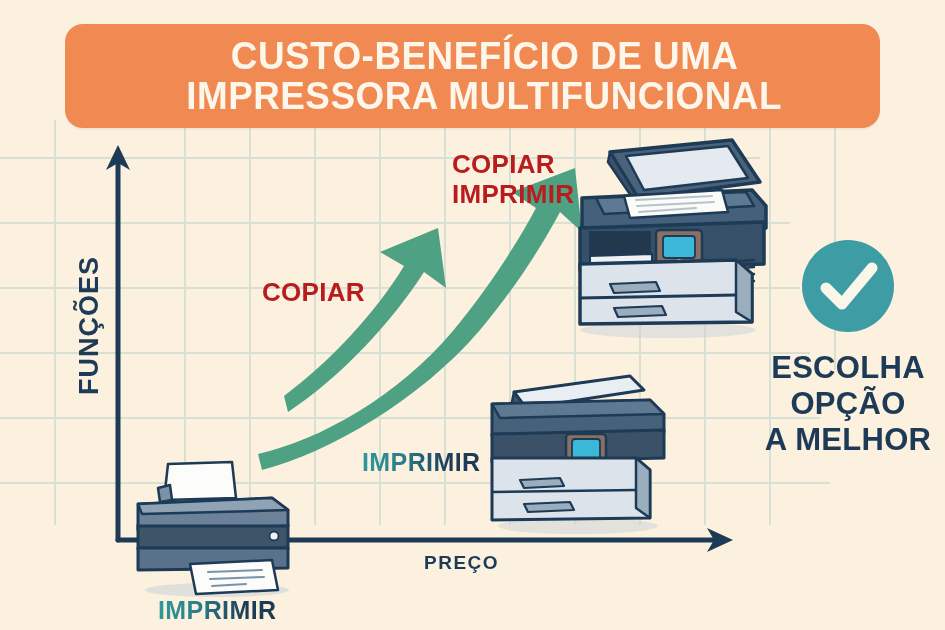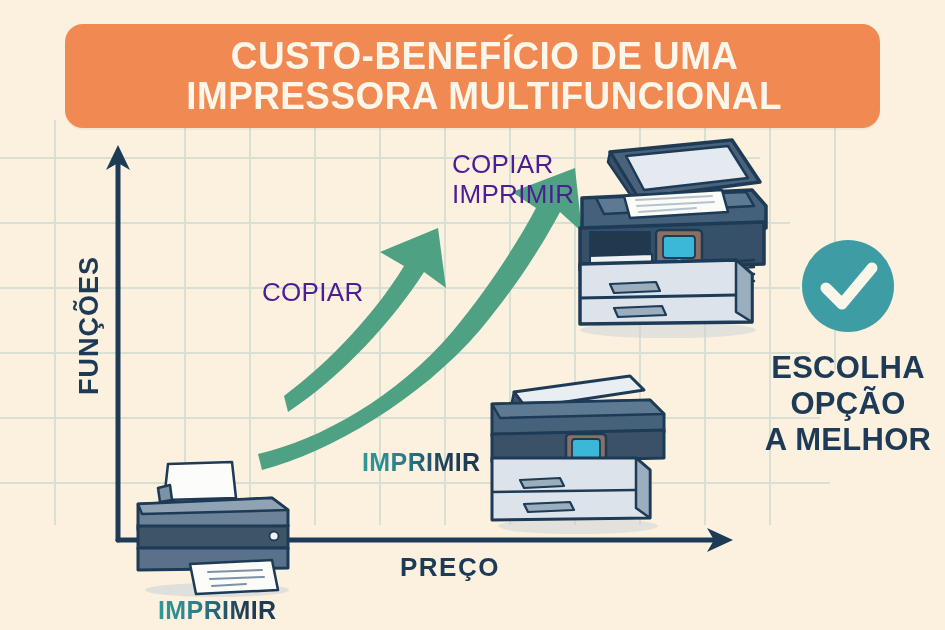--- a/index.html
+++ b/index.html
@@ -45,32 +45,32 @@
     text-transform:uppercase;
   }
   #ylabel {
     left:-6px; top:310px;
     width:190px; text-align:center;
     font-size:27px; letter-spacing:1px;
     transform:rotate(-90deg);
     transform-origin:center center;
   }
   #xlabel {
-    left:400px; top:552px;
-    font-size:26px; letter-spacing:1.5px;text-align:right;
+    left:424px; top:552px;
+    font-size:19px; letter-spacing:1.5px;text-align:right;
   }
 
   
   .arrows { position:absolute; left:0; top:0; width:945px; height:630px; }
 
   
   .callout {
     position:absolute;
-    color:#4c1d95;
-    font-weight:normal;
+    color:#b91c1c;
+    font-weight:bold;
     text-transform:uppercase;
     line-height:1.14;
     letter-spacing:0.3px;
   }
   #callout-low  { left:262px; top:278px; font-size:26px; }
   #callout-high { left:452px; top:150px; font-size:26px; }
 
   .grad-label {
     position:absolute;
     font-weight:bold;

